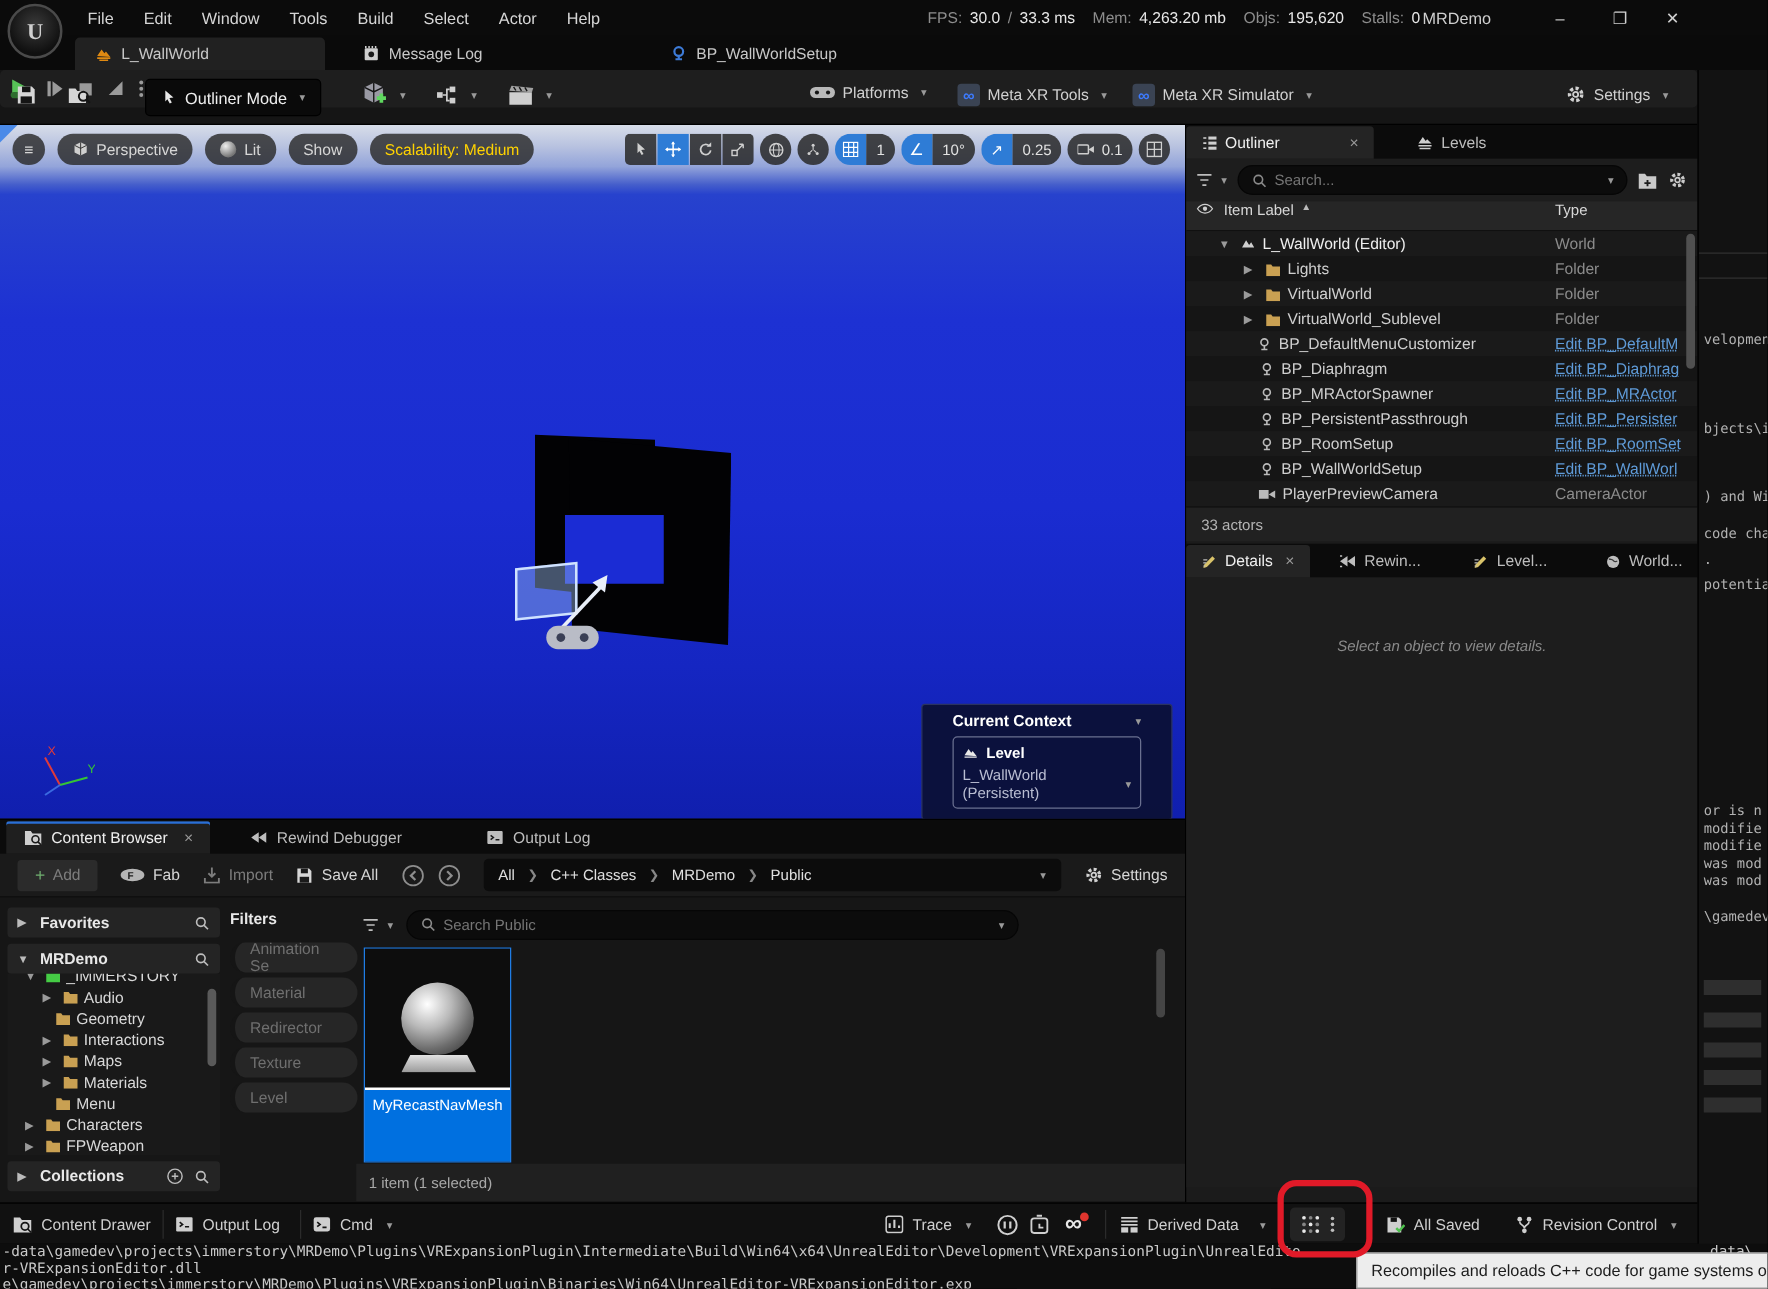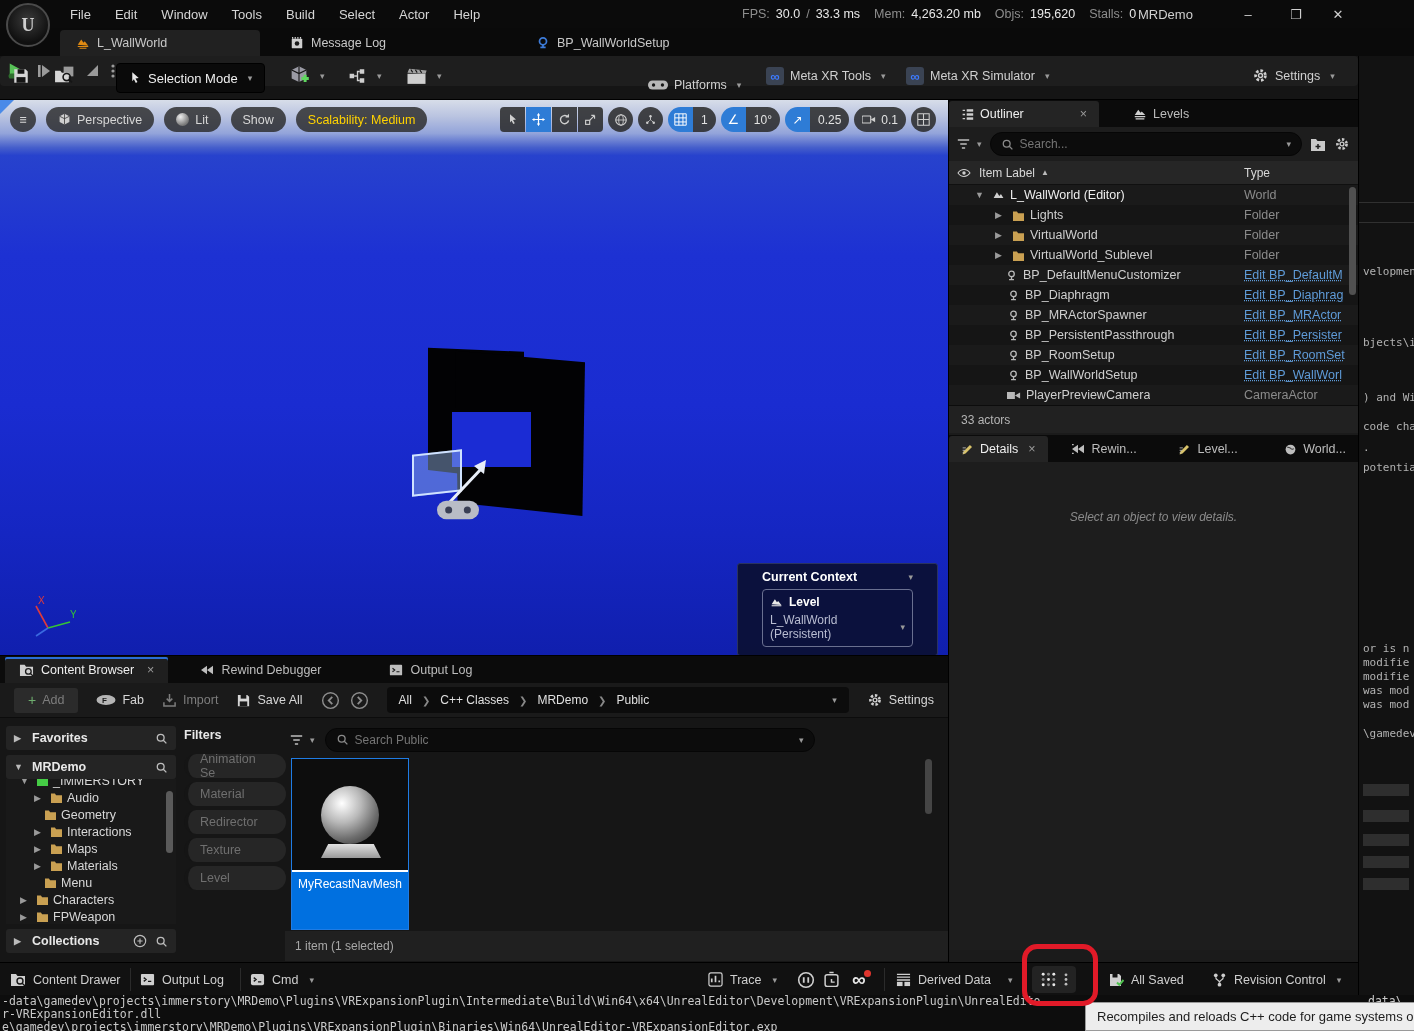--- a/index.html
+++ b/index.html
@@ -40,21 +40,21 @@
   #ctx-panel{left:737px;top:463px;width:201px;background:rgba(11,16,52,.93);border:1px solid #2a3360;border-radius:3px;padding:6px 24px 8px}
   #ctx-inner{margin-top:5px;border:1px solid #6a7090;border-radius:4px;padding:5px 7px}
   
   #rightpanel{left:948px;top:100px;width:410px;height:862px;background:#1b1b1b;border-left:1px solid #000}
   .panel-tabs{height:27px;background:#0b0b0b;display:flex;align-items:flex-end}
   .p-tab{height:26px;display:flex;align-items:center;gap:6px;padding:0 12px;color:#bdbdbd;font-size:12.5px}
   .p-tab.active{background:#242424;color:#efefef;border-radius:3px 3px 0 0}
   #outliner-search{height:34px;background:#1d1d1d;display:flex;align-items:center;gap:8px;padding:0 8px}
   .search-pill{flex:1;height:24px;border-radius:12px;background:#0c0c0c;border:1px solid #060606;display:flex;align-items:center;gap:6px;padding:0 10px;color:#7d7d7d}
   .search-pill input{flex:1;background:transparent;border:0;outline:0;color:#5eead4;font-size:12px;font-family:inherit}
-  #outliner-header{height:24px;background:#262626;display:flex;align-items:center;border-bottom:1px solid #101010;color:#d8d8d8}
+  #outliner-header{height:24px;background:#262626;display:flex;align-items:flex-start;border-bottom:1px solid #101010;color:#d8d8d8}
   .o-row{height:20px;display:flex;align-items:center;font-size:12.5px;white-space:nowrap}
   .o-row:nth-child(odd){background:#1a1a1a}.o-row:nth-child(even){background:#151515}
   .o-label{display:flex;align-items:center;gap:5px;overflow:hidden}
   .o-type{position:absolute;left:295px;width:108px;overflow:hidden;color:#8b8b8b}
   .o-type.link{color:#5f9bd8;text-decoration:underline dotted}
   .ind1{padding-left:26px}.ind2{padding-left:46px}
   .arrow{width:10px;color:#9a9a9a;font-size:9px;margin-right:2px}
   #actor-count{height:28px;background:#212121;display:flex;align-items:center;padding:0 12px;color:#b5b5b5;border-top:1px solid #0c0c0c}
   #details-empty{color:#8a8a8a;font-style:italic;text-align:center;padding-top:48px}
   
@@ -167,21 +167,21 @@
     <svg class="i" width="19" height="18" viewBox="0 0 18 16" color="#d6d6d6">
         <path d="M1 3h5l1.5 2H14v9H1z" fill="currentColor"></path>
         <circle cx="12" cy="9" r="3.4" fill="none" stroke="#151515" stroke-width="1.5"></circle>
         <path d="M14.4 11.4L17 14" stroke="#151515" stroke-width="1.5"></path>
       </svg>
   </div>
   <div id="mode-btn" class="tbtn">
     <svg class="i" width="13" height="14" viewBox="0 0 16 16" color="#e8e8e8">
         <path d="M4 1l8 7-4 .6 2.4 4.4-2 1L6 9.6 4 12z" fill="currentColor"></path>
       </svg>
-    <span>Selection Mode</span>
+    <span>Outliner Mode</span>
     <span class="chev">▾</span>
   </div>
   <div class="tbtn" style="left:288px;top:9px">
     <svg class="i" width="22" height="22" viewBox="0 0 18 18" color="#9a9aa4">
         <path d="M9 1l6 3v7l-6 3-6-3V4z" fill="currentColor"></path>
         <path d="M9 1v13M3 4l6 3 6-3" stroke="#151515" stroke-width=".9" fill="none"></path>
         <path d="M11 11h6M14 8v6" stroke="#5fd75f" stroke-width="2.4"></path>
       </svg>
     <span class="chev">▾</span>
   </div>
@@ -216,21 +216,21 @@
       </svg>
     <svg class="i" width="16" height="16" viewBox="0 0 16 16" color="#9a9a9a">
         <path d="M2 13L13 2v11z" fill="currentColor"></path>
       </svg>
     <svg class="i" width="4" height="16" viewBox="0 0 4 16" color="#9a9a9a">
         <circle cx="2" cy="3" r="1.6" fill="currentColor"></circle>
         <circle cx="2" cy="8" r="1.6" fill="currentColor"></circle>
         <circle cx="2" cy="13" r="1.6" fill="currentColor"></circle>
       </svg>
   </div>
-  <div class="tbtn" style="left:648px;top:22px">
+  <div class="tbtn" style="left:648px;top:11px">
     <svg class="i" width="20" height="14" viewBox="0 0 18 12" color="#b8b8b8">
         <rect x="0" y="2" width="18" height="8" rx="4" fill="currentColor"></rect>
         <circle cx="5" cy="6" r="1.5" fill="#151515"></circle>
         <circle cx="13" cy="6" r="1.5" fill="#151515"></circle>
       </svg>
     <span>Platforms</span>
       <span class="chev">▾</span>
   </div>
   <div class="tbtn" style="left:766px;top:11px">
     <span style="width:18px;height:18px;background:#3a4353;border-radius:3px;display:flex;align-items:center;justify-content:center;color:#3d7bff;font-weight:bold;font-size:13px">∞</span>

